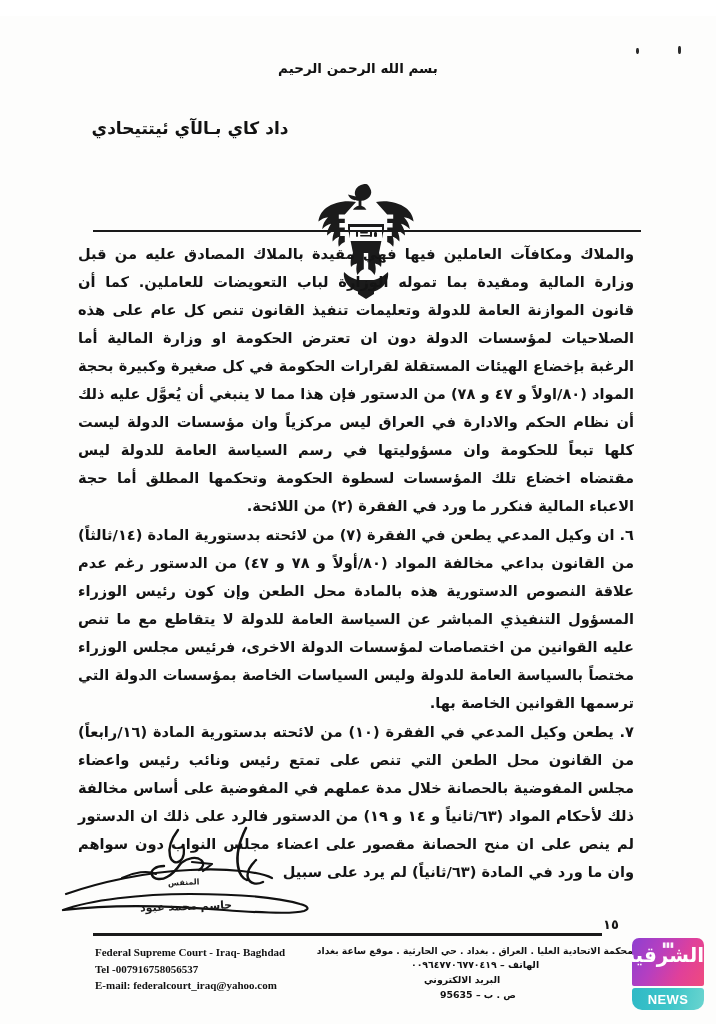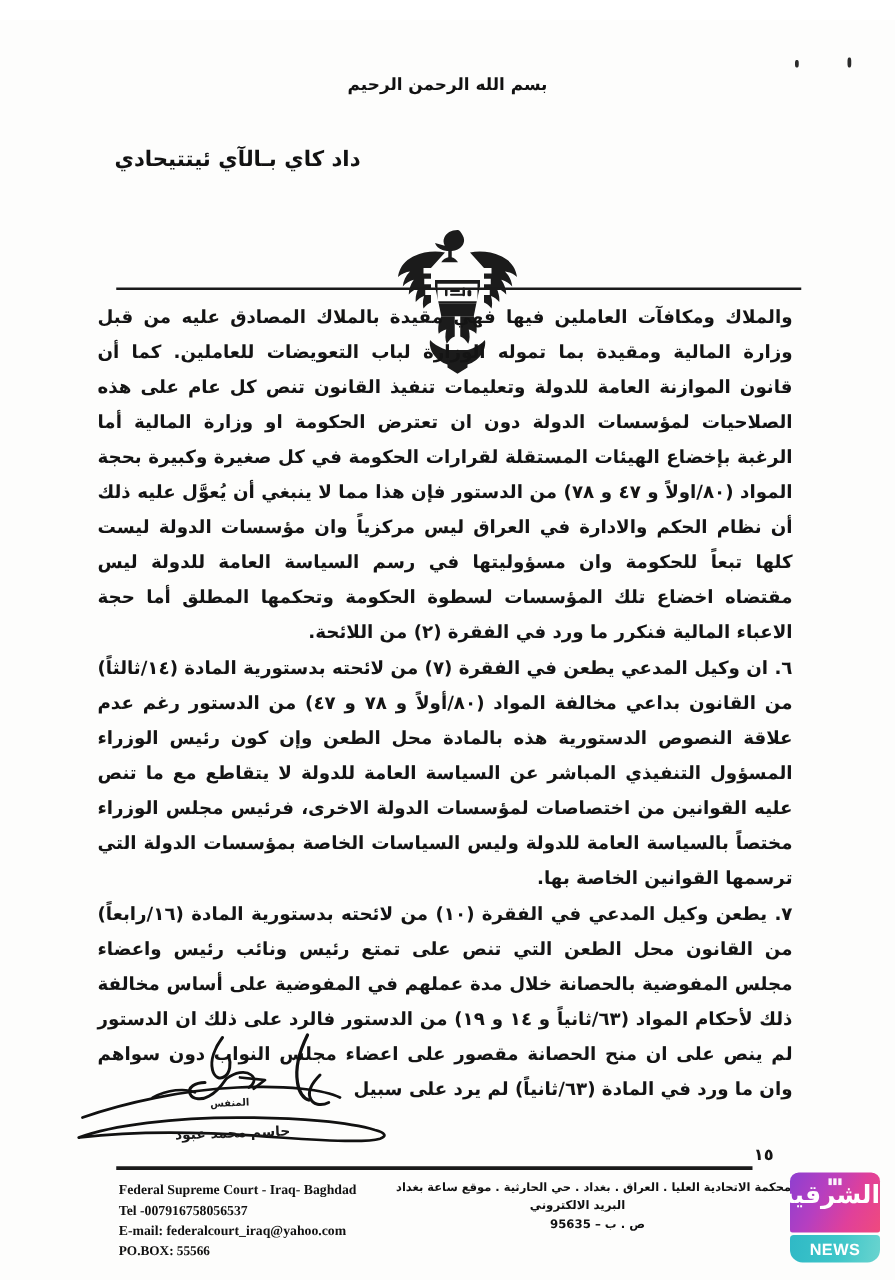--- a/index.html
+++ b/index.html
@@ -374,25 +374,25 @@
   <div class="sig-name">جاسم محمد عبود</div>
 
   <div class="page-number">١٥</div>
 
   <div class="rule rule-bottom"></div>
 
   <div class="footer-en">
     <div class="fl">Federal Supreme Court - Iraq- Baghdad</div>
     <div class="fl">Tel -007916758056537</div>
     <div class="fl">E-mail: federalcourt_iraq@yahoo.com</div>
-    <div class="fl small">PO.BOX: 55566</div>
   </div>
 
   <div class="footer-ar">
     <div class="fa1">المحكمة الاتحادية العليا . العراق . بغداد . حي الحارثية . موقع ساعة بغداد</div>
+    <div class="fa2">الهاتف – ٠٠٩٦٤٧٧٠٦٧٧٠٤١٩</div>
     <div class="fa3">البريد الالكتروني</div>
     <div class="fa4">ص . ب – 95635</div>
   </div>
 
   <div class="watermark">
     <div class="wm-top">
       <span class="wm-tick">▮▮▮</span>
       <div class="wm-ar">الشرقية</div>
     </div>
     <div class="wm-bottom">

